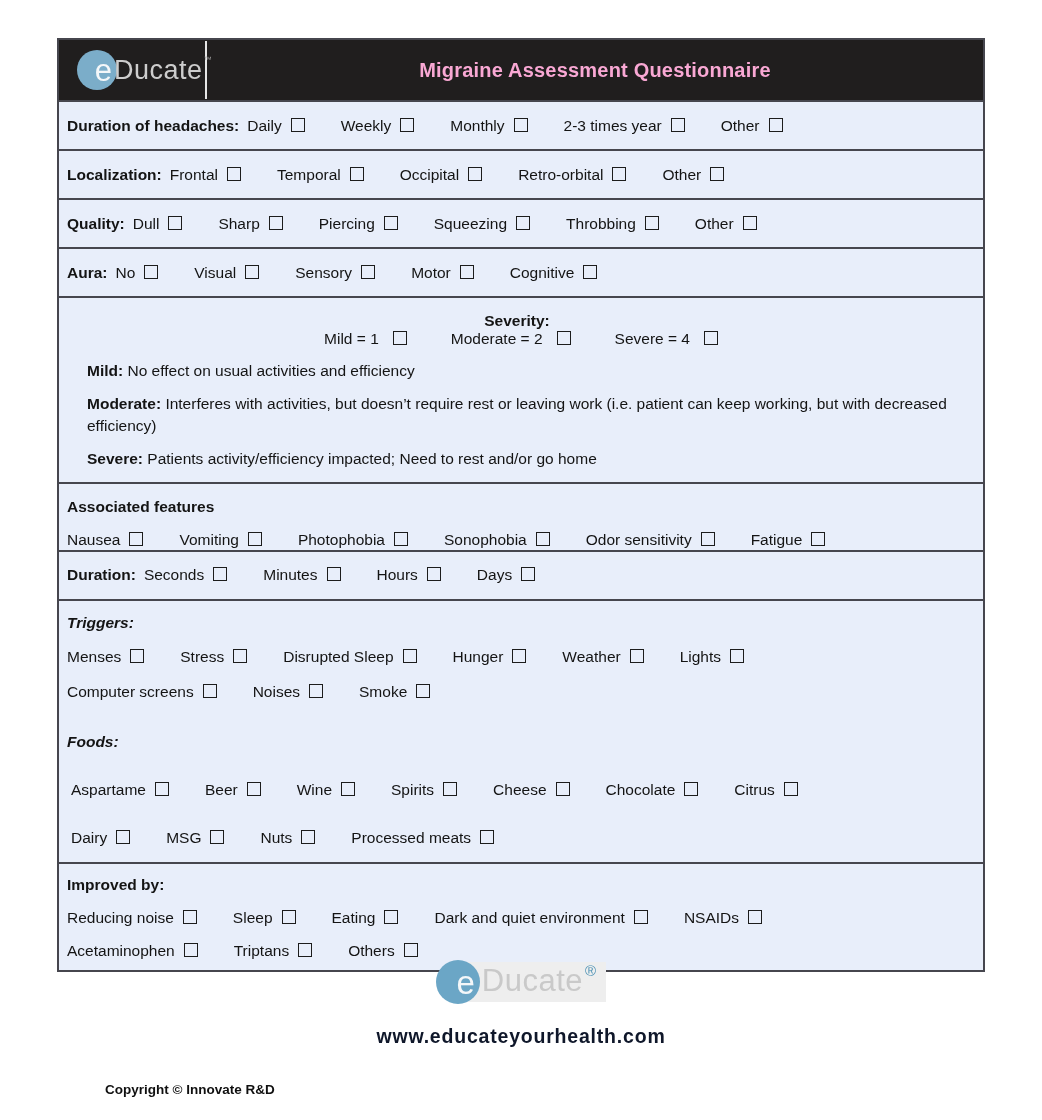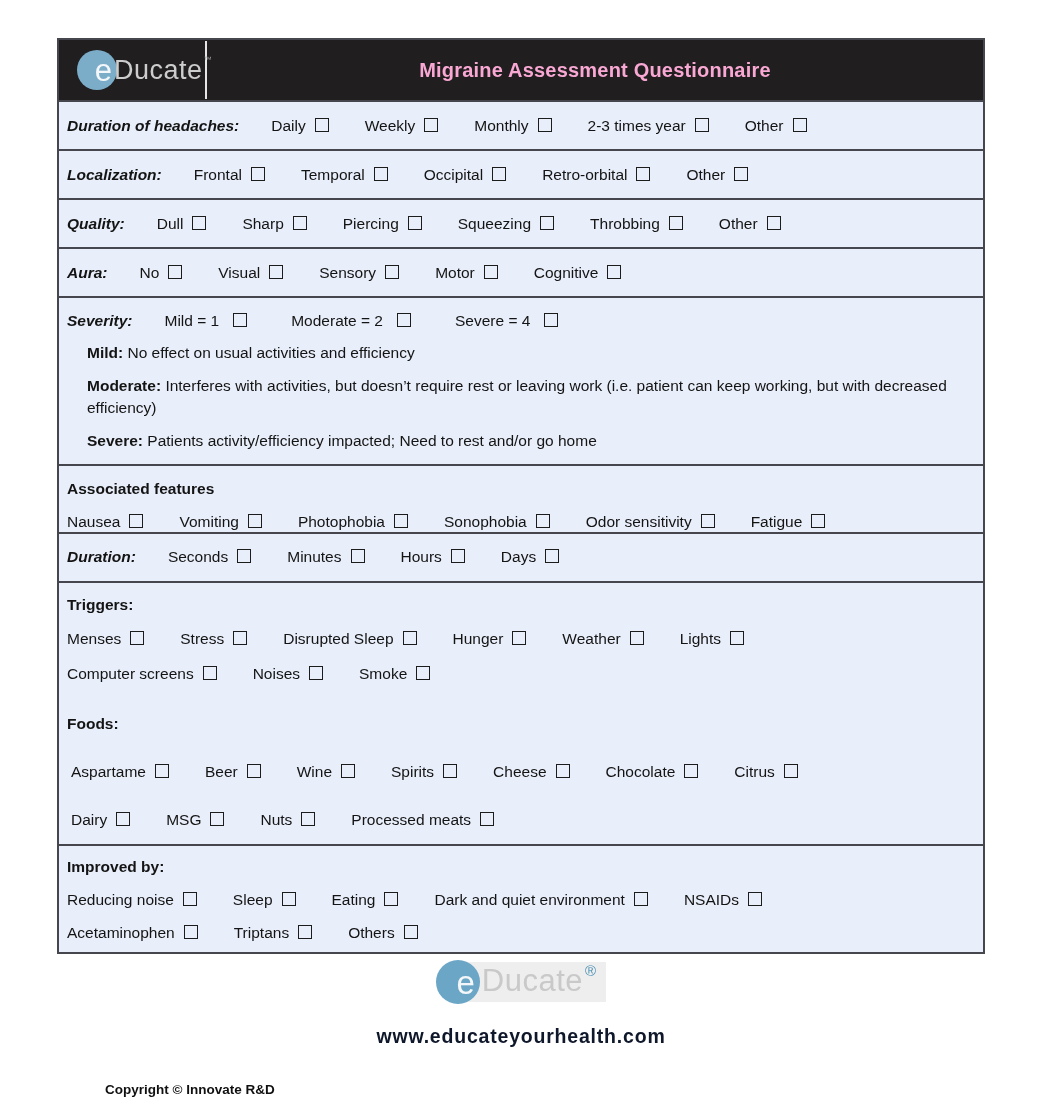--- a/index.html
+++ b/index.html
@@ -33,46 +33,46 @@
   .logo-tm { color: #9a9a9a; font-size: 8px; display: inline-block; transform: translateY(-11px); margin-left: 1px; }
   .header-divider { width: 2px; background: #e6e6e6; margin: 1px 0; }
   .header-title {
     flex: 1; display: flex; align-items: center; justify-content: center;
     color: #f9a8d4; font-size: 20px; font-weight: bold; letter-spacing: 0.2px;
   }
 
   
   .row { border-top: 2px solid #46464e; background: #e8eefa; padding-left: 8px; padding-right: 8px; font-size: 15.5px; }
   .row.single { height: 49px; display: flex; align-items: center; }
-  .row-label { font-weight: bold; margin-right: 32px; white-space: nowrap; font-style: italic; }
+  .row-label { font-weight: bold; margin-right: 8px; white-space: nowrap; }
   .row-heading { font-weight: bold; }
 
   .check-line { display: inline-flex; align-items: center; gap: 36px; }
   .check-item { display: inline-flex; align-items: center; gap: 9px; white-space: nowrap; }
   .checkbox {
     width: 14px; height: 14px; border: 1.5px solid #1c1c1c;
     display: inline-block; background: transparent; margin-top: -2px;
     flex: none; cursor: pointer;
   }
 
   
   .row.severity { padding-bottom: 12px; }
-  .severity .head-line { display: flex; align-items: center; margin-top: 14px; }
+  .severity .head-line { display: flex; align-items: center; margin-top: 14px; flex-direction: column; }
   .severity .check-line { gap: 44px; }
   .severity .check-item { gap: 14px; }
   .desc { margin: 12px 0 0 20px; line-height: 1.38; max-width: 880px; }
   .desc-term { font-weight: bold; }
 
   
   .row.assoc { padding-bottom: 1px; }
   .assoc .row-heading { margin-top: 14px; }
   .assoc .line { margin-top: 15px; }
 
   .row.triggers { padding-bottom: 15px; }
-  .triggers .row-heading { margin-top: 13px; }
+  .triggers .row-heading { margin-top: 13px; font-style: italic; }
   .triggers .line-1 { margin-top: 16px; }
   .triggers .line-2 { margin-top: 17px; }
   .triggers .foods-heading { margin-top: 32px; }
   .triggers .f-line { margin-top: 30px; padding-left: 4px; }
 
   .row.improved { padding-bottom: 10px; }
   .improved .row-heading { margin-top: 12px; }
   .improved .line { margin-top: 15px; }
   .line { display: flex; align-items: flex-end; }
 

